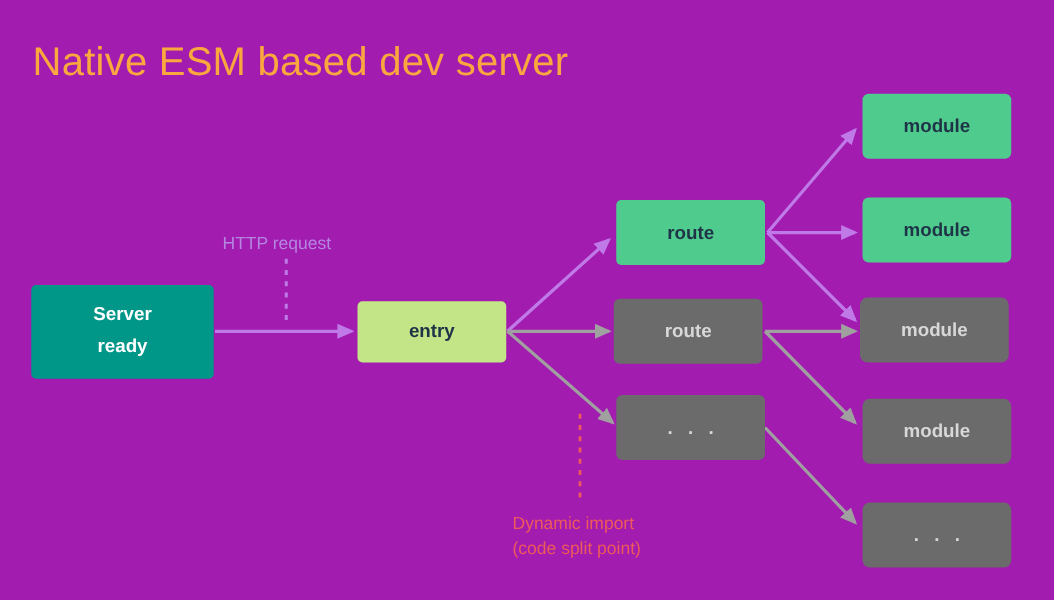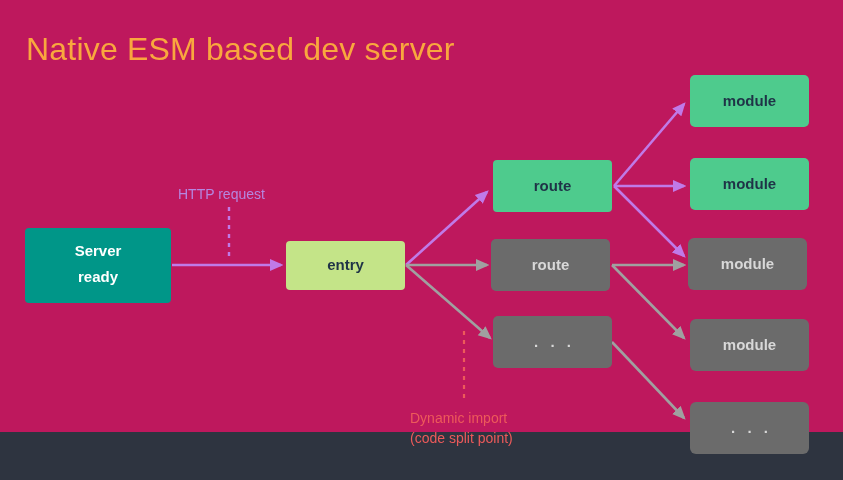--- a/index.html
+++ b/index.html
@@ -9,22 +9,22 @@
   }
   body {
     width: 843px;
     height: 480px;
     overflow: hidden;
     font-family: "Liberation Sans", sans-serif;
   }
   #slide {
     position: relative;
     width: 843px;
-    height: 432px;
-    background: #be185d;
+    height: 480px;
+    background: #a21caf;
   }
   #title {
     position: absolute;
     left: 26px;
     top: 31px;
     font-size: 32px;
     font-weight: 400;
     color: #f9a73e;
     letter-spacing: 0.2px;
     white-space: nowrap;

